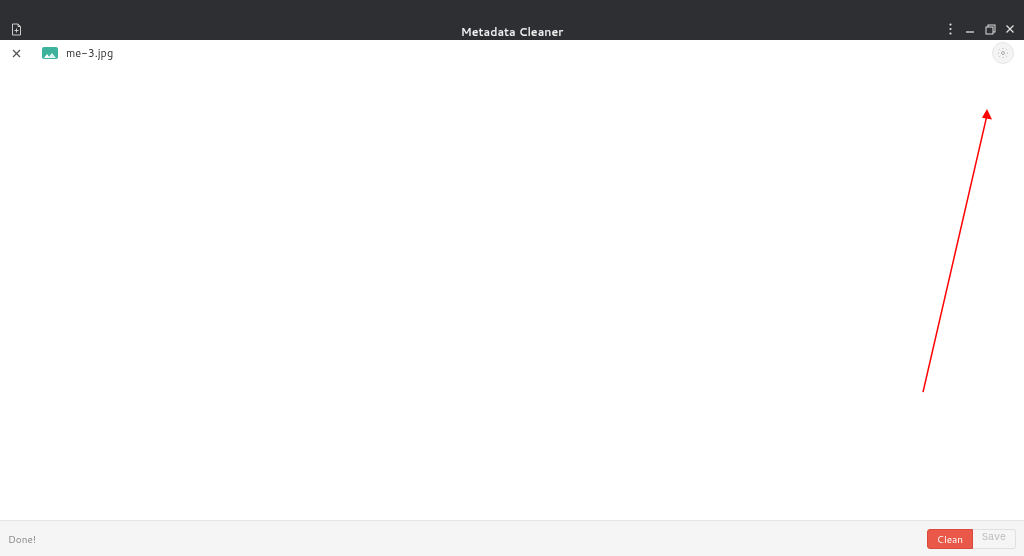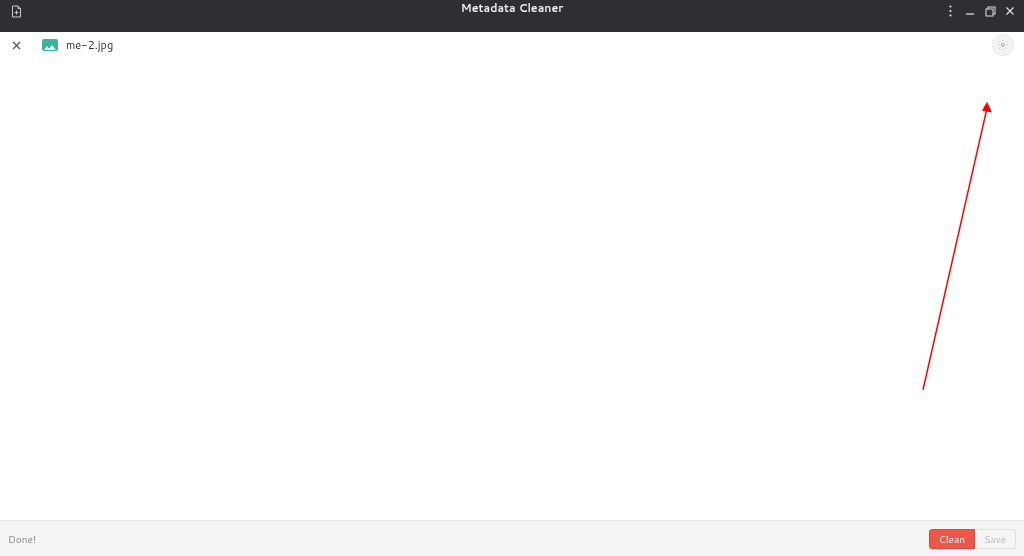--- a/index.html
+++ b/index.html
@@ -11,25 +11,25 @@
       font-family: -apple-system, BlinkMacSystemFont, "Segoe UI", Cantarell, sans-serif;
       font-size: 12px;
       width: 1024px;
       height: 556px;
       display: flex;
       flex-direction: column;
       background: #ffffff;
       overflow: hidden;
     }
     .titlebar {
-      height: 32px;
+      height: 40px;
       background: #2d2f33;
       color: #e6e6e6;
       display: flex;
-      align-items: flex-start;
+      align-items: flex-end;
       position: relative;
     }
     .titlebar-left {
       display: flex;
       align-items: center;
       padding-left: 6px;
       gap: 4px;
     }
     .titlebar-title {
       position: absolute;
@@ -166,20 +166,21 @@
     }
     .btn-save {
       background: #f5f5f5;
       color: #bbb;
       font-size: 10px;
       padding: 2px 9px;
       border-radius: 0 3px 3px 0;
       cursor: default;
       border: 1px solid #e0e0e0;
       border-left: none;
+      font-family: Liberation Mono, monospace;
     }
     svg { display: block; }
     
     
     .doc-icon-svg { stroke: #ccc; }
     .miniwin-icon-svg { stroke: #ccc; }
   </style>
 </head>
 <body>
 
@@ -223,21 +224,21 @@
 </div>
 
 <div class="file-row">
   <span class="file-close">
     <svg width="9" height="9" viewBox="0 0 9 9">
       <line x1="1" y1="1" x2="8" y2="8" stroke="#555" stroke-width="1.2"></line>
       <line x1="8" y1="1" x2="1" y2="8" stroke="#555" stroke-width="1.2"></line>
     </svg>
   </span>
   <span class="file-thumb"></span>
-  <span class="file-name">me-2.jpg</span>
+  <span class="file-name">me-3.jpg</span>
   <span class="settings-btn">
     <svg width="12" height="12" viewBox="0 0 24 24" fill="none">
       <circle cx="12" cy="12" r="3" stroke="#999" stroke-width="1.6"></circle>
       <path d="M12 2 L12 4 M12 20 L12 22 M4.9 4.9 L6.3 6.3 M17.7 17.7 L19.1 19.1 M2 12 L4 12 M20 12 L22 12 M4.9 19.1 L6.3 17.7 M17.7 6.3 L19.1 4.9" stroke="#999" stroke-width="1.6"></path>
     </svg>
   </span>
 </div>
 
 <div class="main-area">
   <svg class="arrow-overlay" viewBox="0 0 1024 508" preserveAspectRatio="none">

